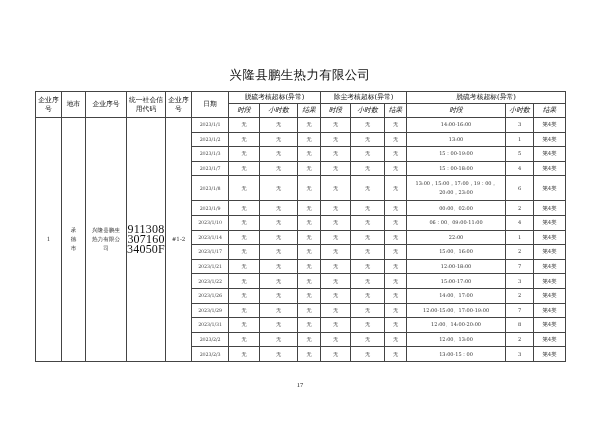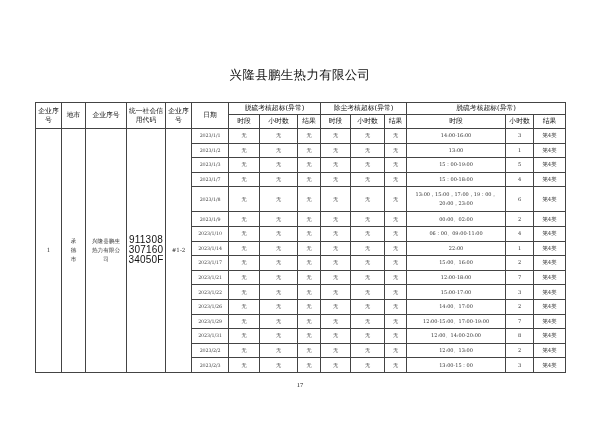--- a/index.html
+++ b/index.html
@@ -1,34 +1,34 @@
 <!DOCTYPE html>
 <html><head>
   <meta charset="utf-8">
   <style>
     html, body { margin: 0; padding: 0; background: #ffffff; }
     body { width: 600px; height: 424px; position: relative; overflow: hidden;
            font-family: "DejaVu Serif", "Liberation Serif", serif; color: #222; }
     .title { position: absolute; top: 67px; left: 0; width: 600px; text-align: center;
              font-size: 12.5px; letter-spacing: 0.3px; color: #111; }
-    table.main { position: absolute; top: 102px; left: 35px; width: 530px;
+    table.main { position: absolute; top: 91px; left: 35px; width: 530px;
                  border-collapse: collapse; table-layout: fixed; }
     table.main td, table.main th { border: 0.8px solid #444; padding: 0; text-align: center;
                  vertical-align: middle; font-weight: normal; overflow: hidden; }
     th.h { font-size: 6.8px; line-height: 9px; color: #111; }
     tr.hr1 { height: 12px; }
-    tr.hr2 { height: 14px; }
+    tr.hr2 { height: 14px; font-style: italic; }
     tr.dr { height: 14.6px; }
     tr.dr.tall { height: 25px; }
     td.c { font-size: 5.2px; color: #333; line-height: 7px; }
     td.date { font-size: 4.8px; color: #444; letter-spacing: -0.1px; }
     td.ts { font-size: 5px; color: #333; line-height: 9px; }
     td.cls { font-size: 5.4px; color: #333; }
     td.merged { font-size: 5.6px; color: #333; line-height: 9px; }
-    td.code { font-family: Liberation Sans, sans-serif; font-size: 10px;
+    td.code { font-family: Liberation Serif, serif; font-size: 12px;
               color: #111; line-height: 10px; letter-spacing: 0.2px; }
     .vtext { display: inline-block; width: 7px; word-break: break-all; line-height: 9px; }
     .page-num { position: absolute; top: 381px; left: 0; width: 600px; text-align: center;
                 font-family: Liberation Serif, serif; font-size: 6.5px; color: #222; }
   </style>
 </head>
 <body>
 
 <div class="title">兴隆县鹏生热力有限公司</div>
 

